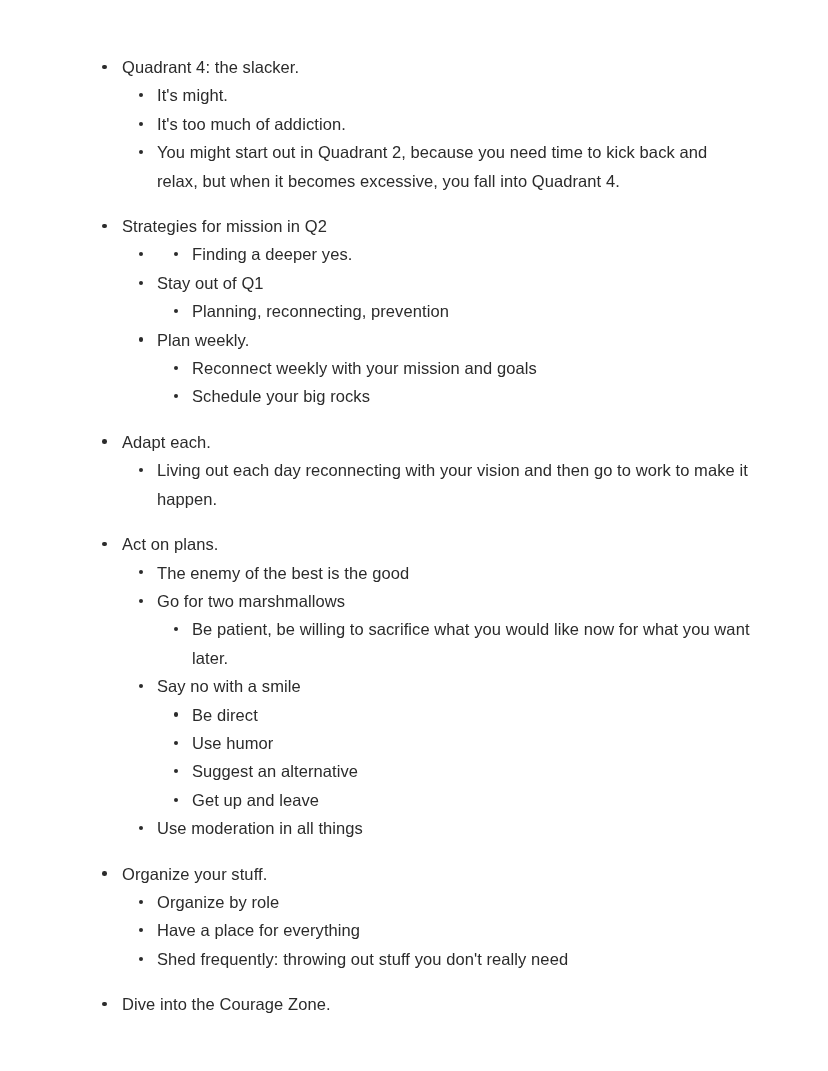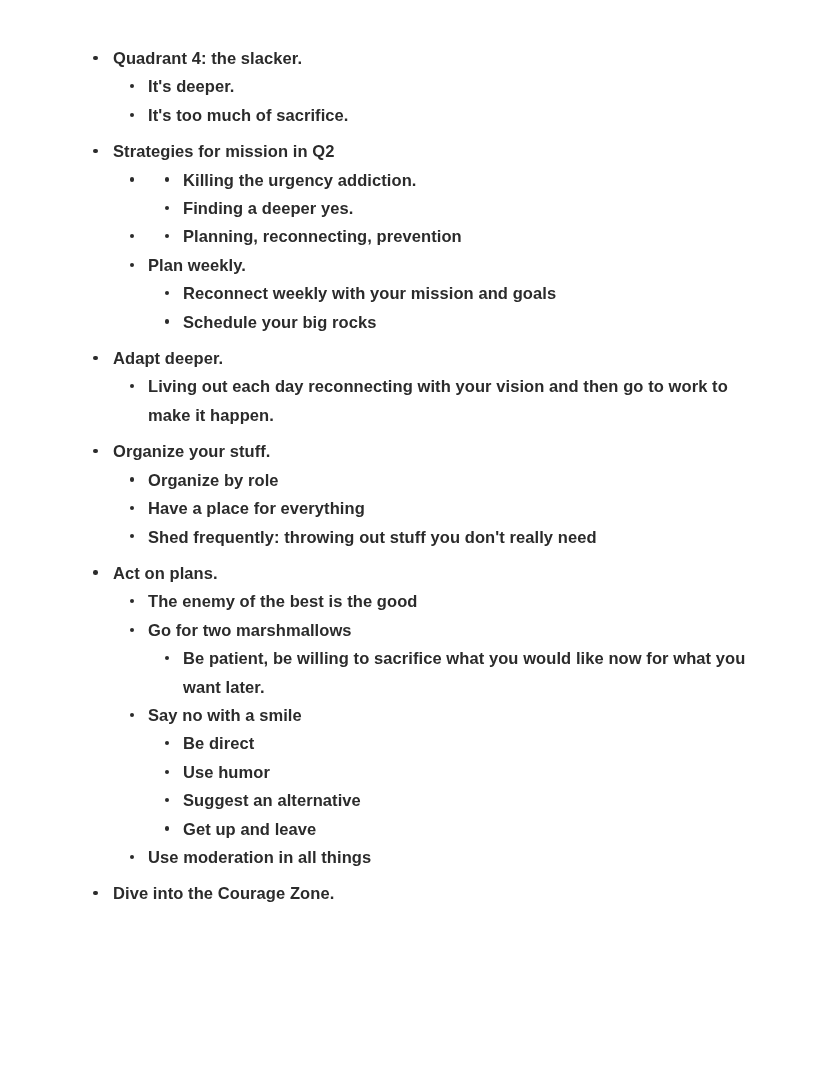--- a/index.html
+++ b/index.html
@@ -33,22 +33,21 @@
     padding: 0;
   }
 
   
   ul.outline > li {
     position: relative;
     padding-left: 27px;
     font-size: 16.5px;
     line-height: 28.4px;
     letter-spacing: 0.005em;
-    margin: 8px;
-    font-weight: bold;
+    margin: 17px;
   }
   ul.outline > li > .txt {
     display: block;
     max-width: 662px;
   }
   ul.outline > li > .bullet {
     position: absolute;
     left: 7px;
     top: 11.5px;
     width: 4.6px;
@@ -105,47 +104,48 @@
 <body>
 
 <div id="page">
   <ul class="outline" id="outline-root">
       <li>
         <span class="bullet"></span>
         <span class="txt">Quadrant 4: the slacker.</span>
         <ul>
           <li>
             <span class="bullet"></span>
-            <span class="txt">It's deeper.</span>
-          </li>
-          <li>
-            <span class="bullet"></span>
-            <span class="txt">It's too much of sacrifice.</span>
+            <span class="txt">It's might.</span>
+          </li>
+          <li>
+            <span class="bullet"></span>
+            <span class="txt">It's too much of addiction.</span>
+          </li>
+          <li>
+            <span class="bullet"></span>
+            <span class="txt">You might start out in Quadrant 2, because you need time to kick back and relax, but when it becomes excessive, you fall into Quadrant 4.</span>
           </li>
         </ul>
       </li>
       <li>
         <span class="bullet"></span>
         <span class="txt">Strategies for mission in Q2</span>
         <ul>
           <li>
             <span class="bullet"></span>
             <ul>
               <li>
                 <span class="bullet"></span>
-                <span class="txt">Killing the urgency addiction.</span>
-              </li>
-              <li>
-                <span class="bullet"></span>
                 <span class="txt">Finding a deeper yes.</span>
               </li>
             </ul>
           </li>
           <li>
             <span class="bullet"></span>
+            <span class="txt">Stay out of Q1</span>
             <ul>
               <li>
                 <span class="bullet"></span>
                 <span class="txt">Planning, reconnecting, prevention</span>
               </li>
             </ul>
           </li>
           <li>
             <span class="bullet"></span>
             <span class="txt">Plan weekly.</span>
@@ -157,89 +157,89 @@
               <li>
                 <span class="bullet"></span>
                 <span class="txt">Schedule your big rocks</span>
               </li>
             </ul>
           </li>
         </ul>
       </li>
       <li>
         <span class="bullet"></span>
-        <span class="txt">Adapt deeper.</span>
+        <span class="txt">Adapt each.</span>
         <ul>
           <li>
             <span class="bullet"></span>
             <span class="txt">Living out each day reconnecting with your vision and then go to work to make it happen.</span>
           </li>
         </ul>
       </li>
       <li>
         <span class="bullet"></span>
+        <span class="txt">Act on plans.</span>
+        <ul>
+          <li>
+            <span class="bullet"></span>
+            <span class="txt">The enemy of the best is the good</span>
+          </li>
+          <li>
+            <span class="bullet"></span>
+            <span class="txt">Go for two marshmallows</span>
+            <ul>
+              <li>
+                <span class="bullet"></span>
+                <span class="txt">Be patient, be willing to sacrifice what you would like now for what you want later.</span>
+              </li>
+            </ul>
+          </li>
+          <li>
+            <span class="bullet"></span>
+            <span class="txt">Say no with a smile</span>
+            <ul>
+              <li>
+                <span class="bullet"></span>
+                <span class="txt">Be direct</span>
+              </li>
+              <li>
+                <span class="bullet"></span>
+                <span class="txt">Use humor</span>
+              </li>
+              <li>
+                <span class="bullet"></span>
+                <span class="txt">Suggest an alternative</span>
+              </li>
+              <li>
+                <span class="bullet"></span>
+                <span class="txt">Get up and leave</span>
+              </li>
+            </ul>
+          </li>
+          <li>
+            <span class="bullet"></span>
+            <span class="txt">Use moderation in all things</span>
+          </li>
+        </ul>
+      </li>
+      <li>
+        <span class="bullet"></span>
         <span class="txt">Organize your stuff.</span>
         <ul>
           <li>
             <span class="bullet"></span>
             <span class="txt">Organize by role</span>
           </li>
           <li>
             <span class="bullet"></span>
             <span class="txt">Have a place for everything</span>
           </li>
           <li>
             <span class="bullet"></span>
             <span class="txt">Shed frequently: throwing out stuff you don't really need</span>
-          </li>
-        </ul>
-      </li>
-      <li>
-        <span class="bullet"></span>
-        <span class="txt">Act on plans.</span>
-        <ul>
-          <li>
-            <span class="bullet"></span>
-            <span class="txt">The enemy of the best is the good</span>
-          </li>
-          <li>
-            <span class="bullet"></span>
-            <span class="txt">Go for two marshmallows</span>
-            <ul>
-              <li>
-                <span class="bullet"></span>
-                <span class="txt">Be patient, be willing to sacrifice what you would like now for what you want later.</span>
-              </li>
-            </ul>
-          </li>
-          <li>
-            <span class="bullet"></span>
-            <span class="txt">Say no with a smile</span>
-            <ul>
-              <li>
-                <span class="bullet"></span>
-                <span class="txt">Be direct</span>
-              </li>
-              <li>
-                <span class="bullet"></span>
-                <span class="txt">Use humor</span>
-              </li>
-              <li>
-                <span class="bullet"></span>
-                <span class="txt">Suggest an alternative</span>
-              </li>
-              <li>
-                <span class="bullet"></span>
-                <span class="txt">Get up and leave</span>
-              </li>
-            </ul>
-          </li>
-          <li>
-            <span class="bullet"></span>
-            <span class="txt">Use moderation in all things</span>
           </li>
         </ul>
       </li>
       <li>
         <span class="bullet"></span>
         <span class="txt">Dive into the Courage Zone.</span>
       </li>
     </ul>
 </div>
 

